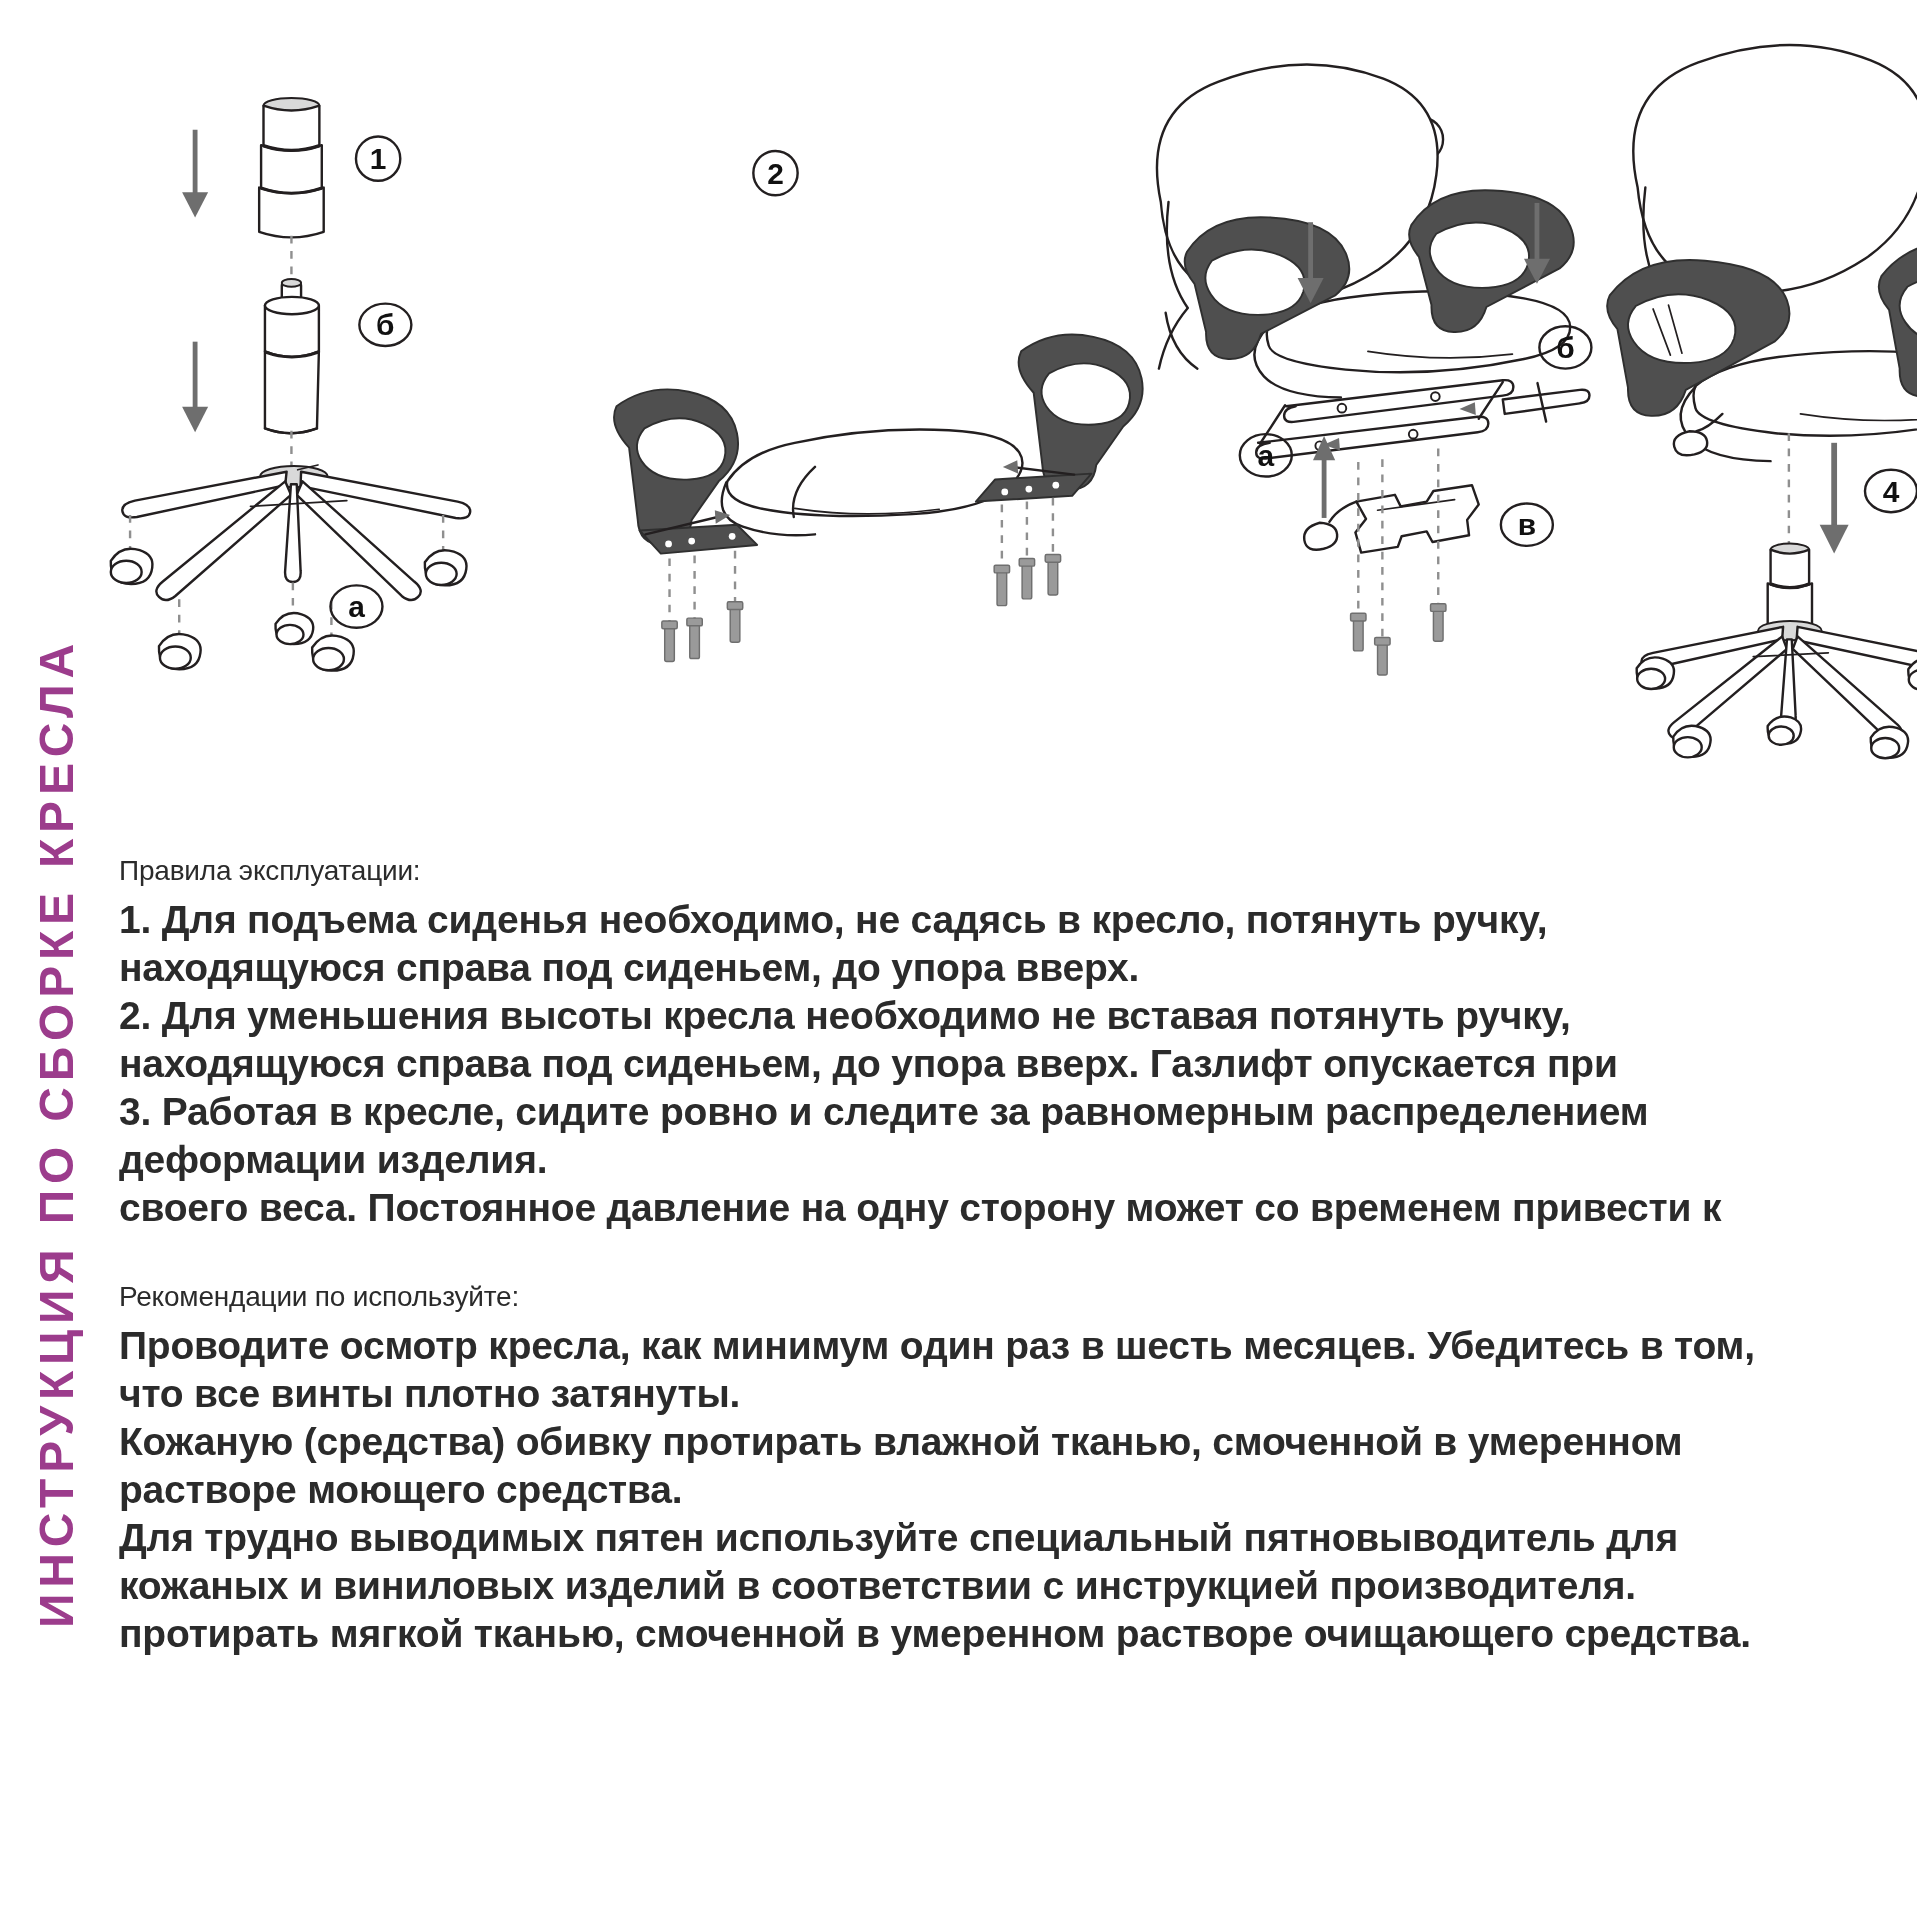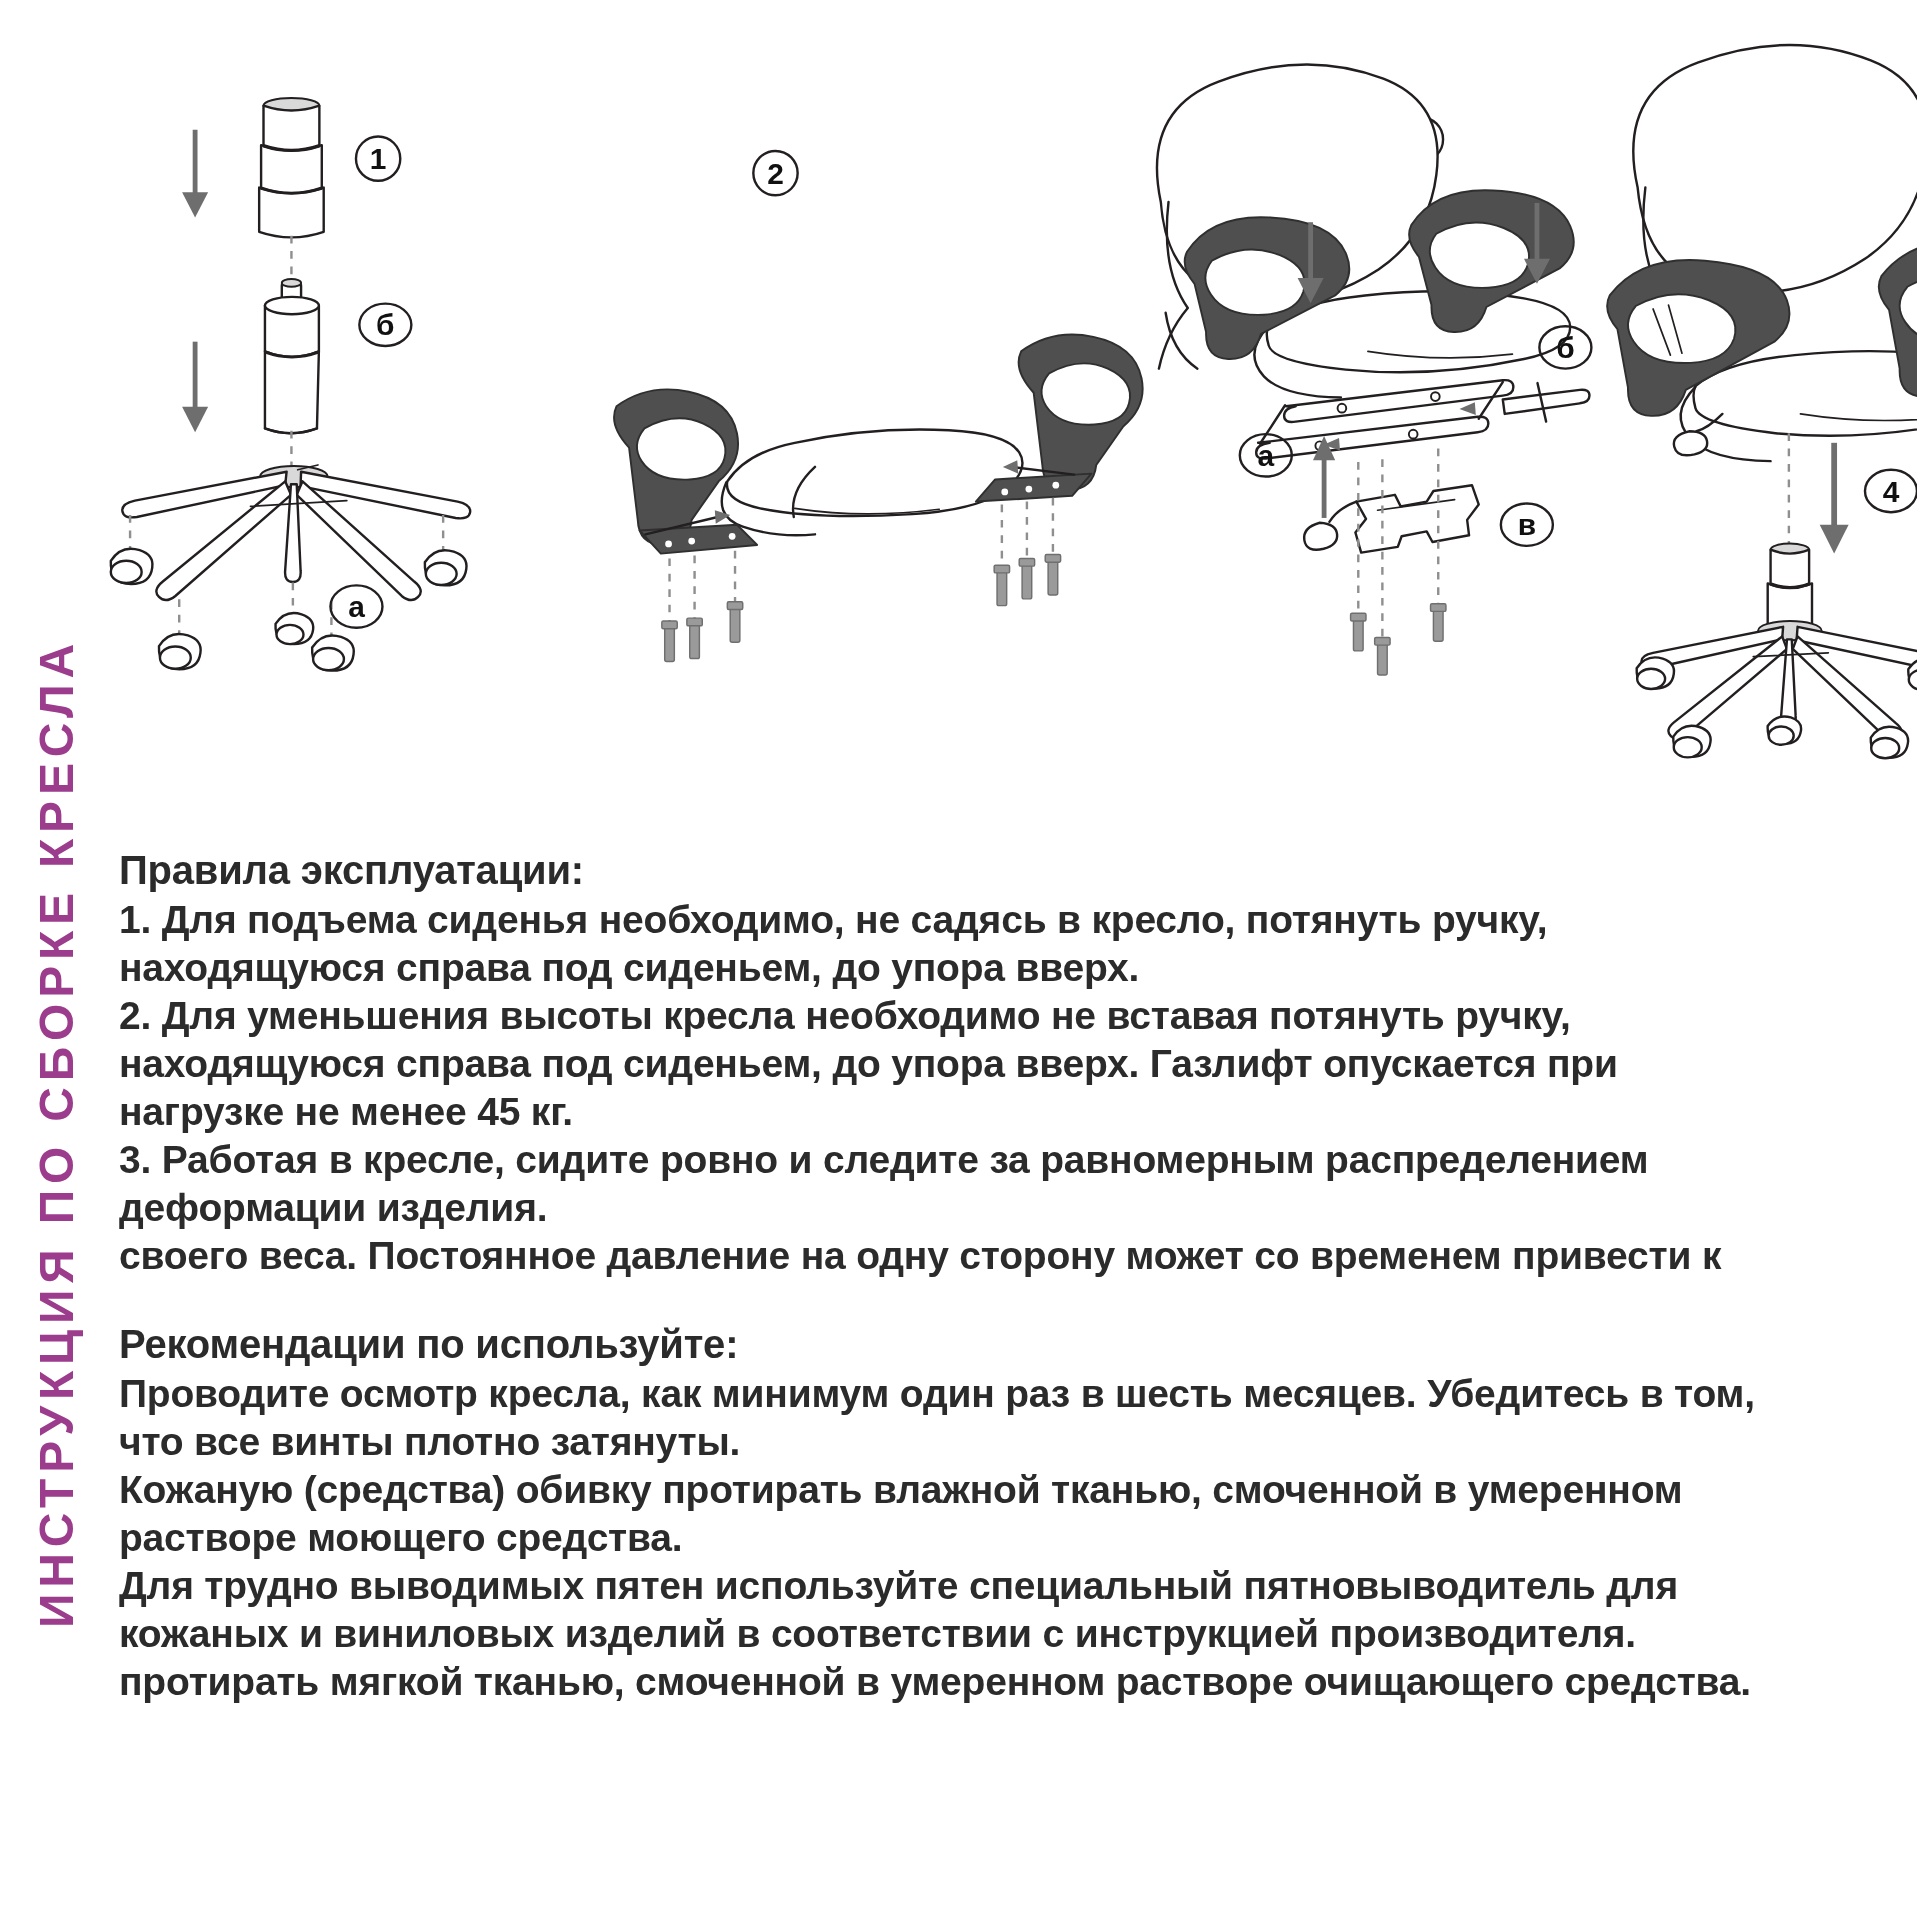--- a/index.html
+++ b/index.html
@@ -58,22 +58,22 @@
 
   
   #textbody {
     position: absolute;
     left: 119px;
     top: 847px;
     width: 1782px;
     color: #2b2b2b;
   }
   .sec-heading {
-    font-size: 40px;
-    font-weight: 700;
+    font-size: 28px;
+    font-weight: 400;
     line-height: 47px;
     margin: 0 0 1.9px 0;
     letter-spacing: -0.2px;
     font-stretch: condensed;
   }
   .para {
     font-size: 39px;
     font-weight: 700;
     line-height: 48px;
     margin: 0;
@@ -552,21 +552,20 @@
 
   <div id="textbody">
 
     <div class="sec-heading">Правила эксплуатации:</div>
 
     <div>
       <p class="para">1. Для подъема сиденья необходимо, не садясь в кресло, потянуть ручку,</p>
       <p class="para">находящуюся справа под сиденьем, до упора вверх.</p>
       <p class="para">2. Для уменьшения высоты кресла необходимо не вставая потянуть ручку,</p>
       <p class="para">находящуюся справа под сиденьем, до упора вверх. Газлифт опускается при</p>
-      <p class="para">нагрузке не менее 45 кг.</p>
       <p class="para">3. Работая в кресле, сидите ровно и следите за равномерным распределением</p>
       <p class="para">деформации изделия.</p>
       <p class="para">своего веса. Постоянное давление на одну сторону может со временем привести к</p>
     </div>
 
     <div class="gap"></div>
 
     <div class="sec-heading">Рекомендации по используйте:</div>
 
     <div>

